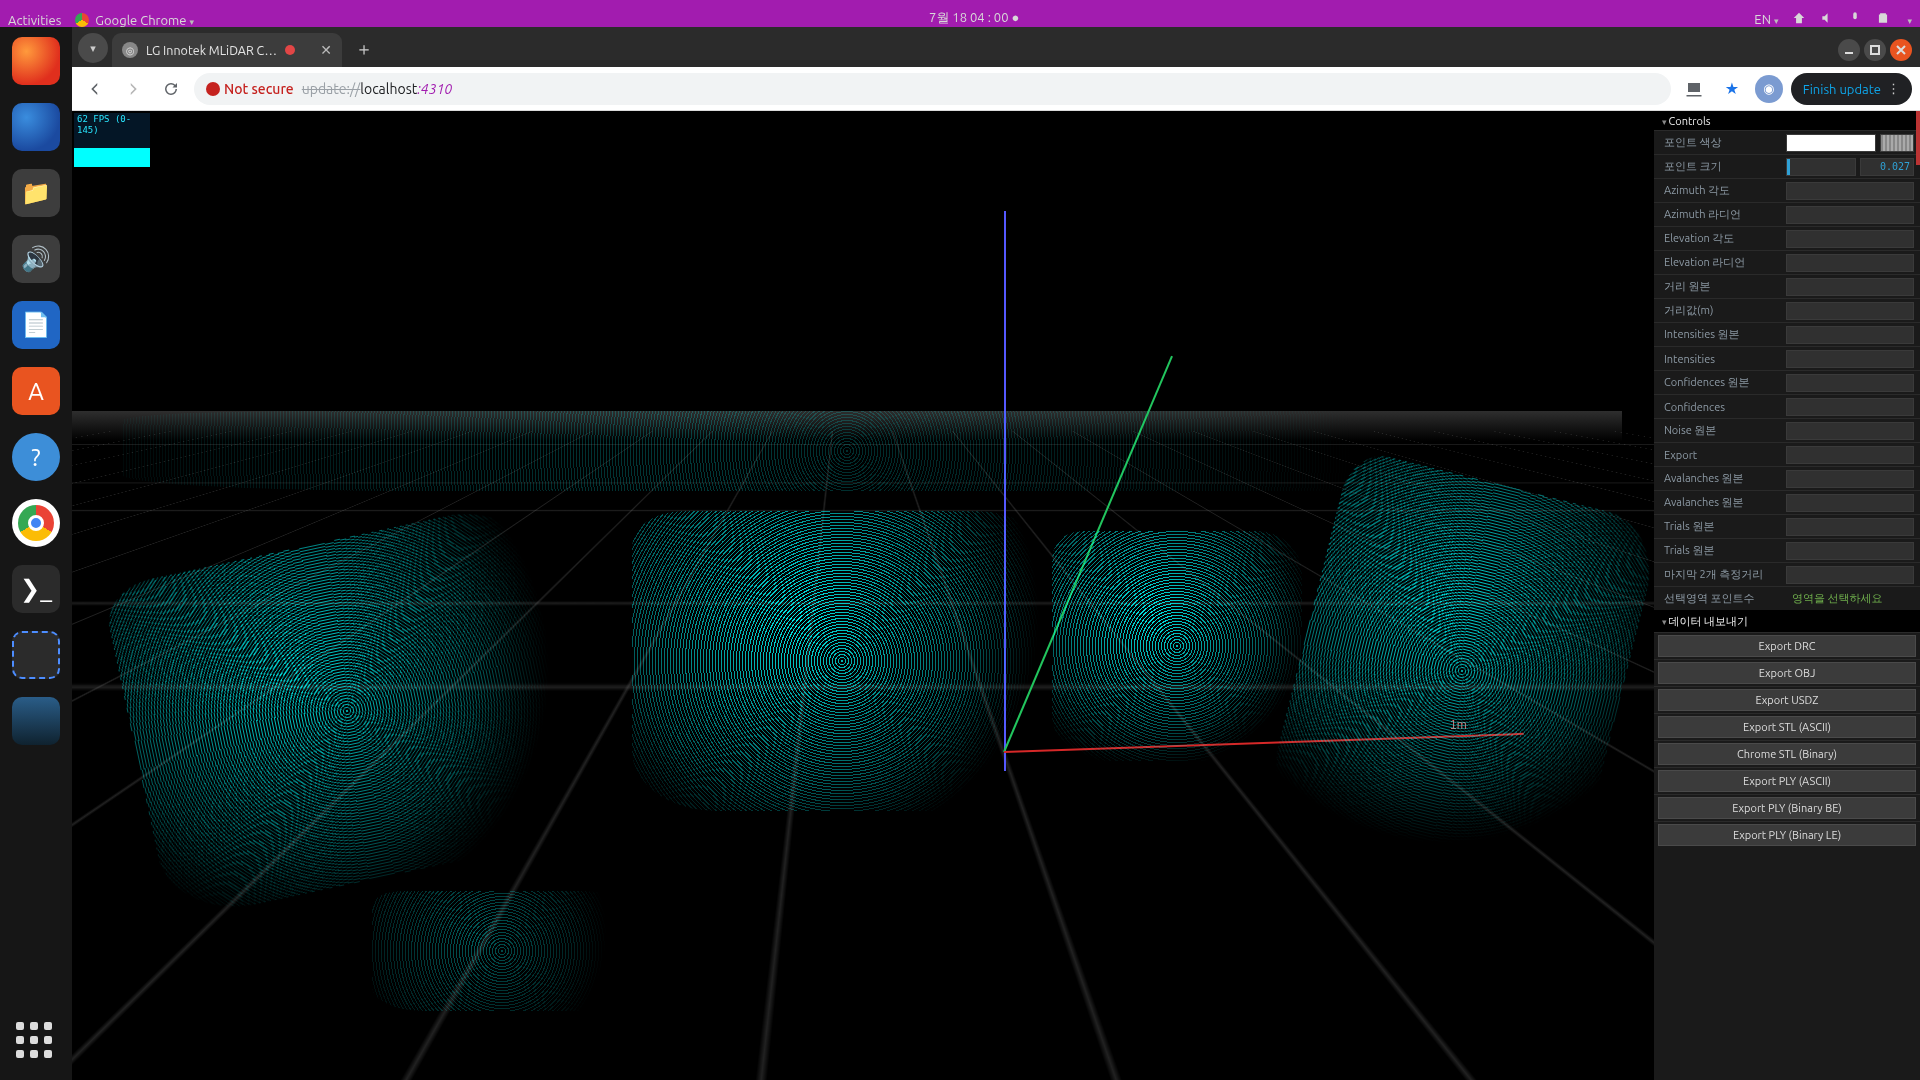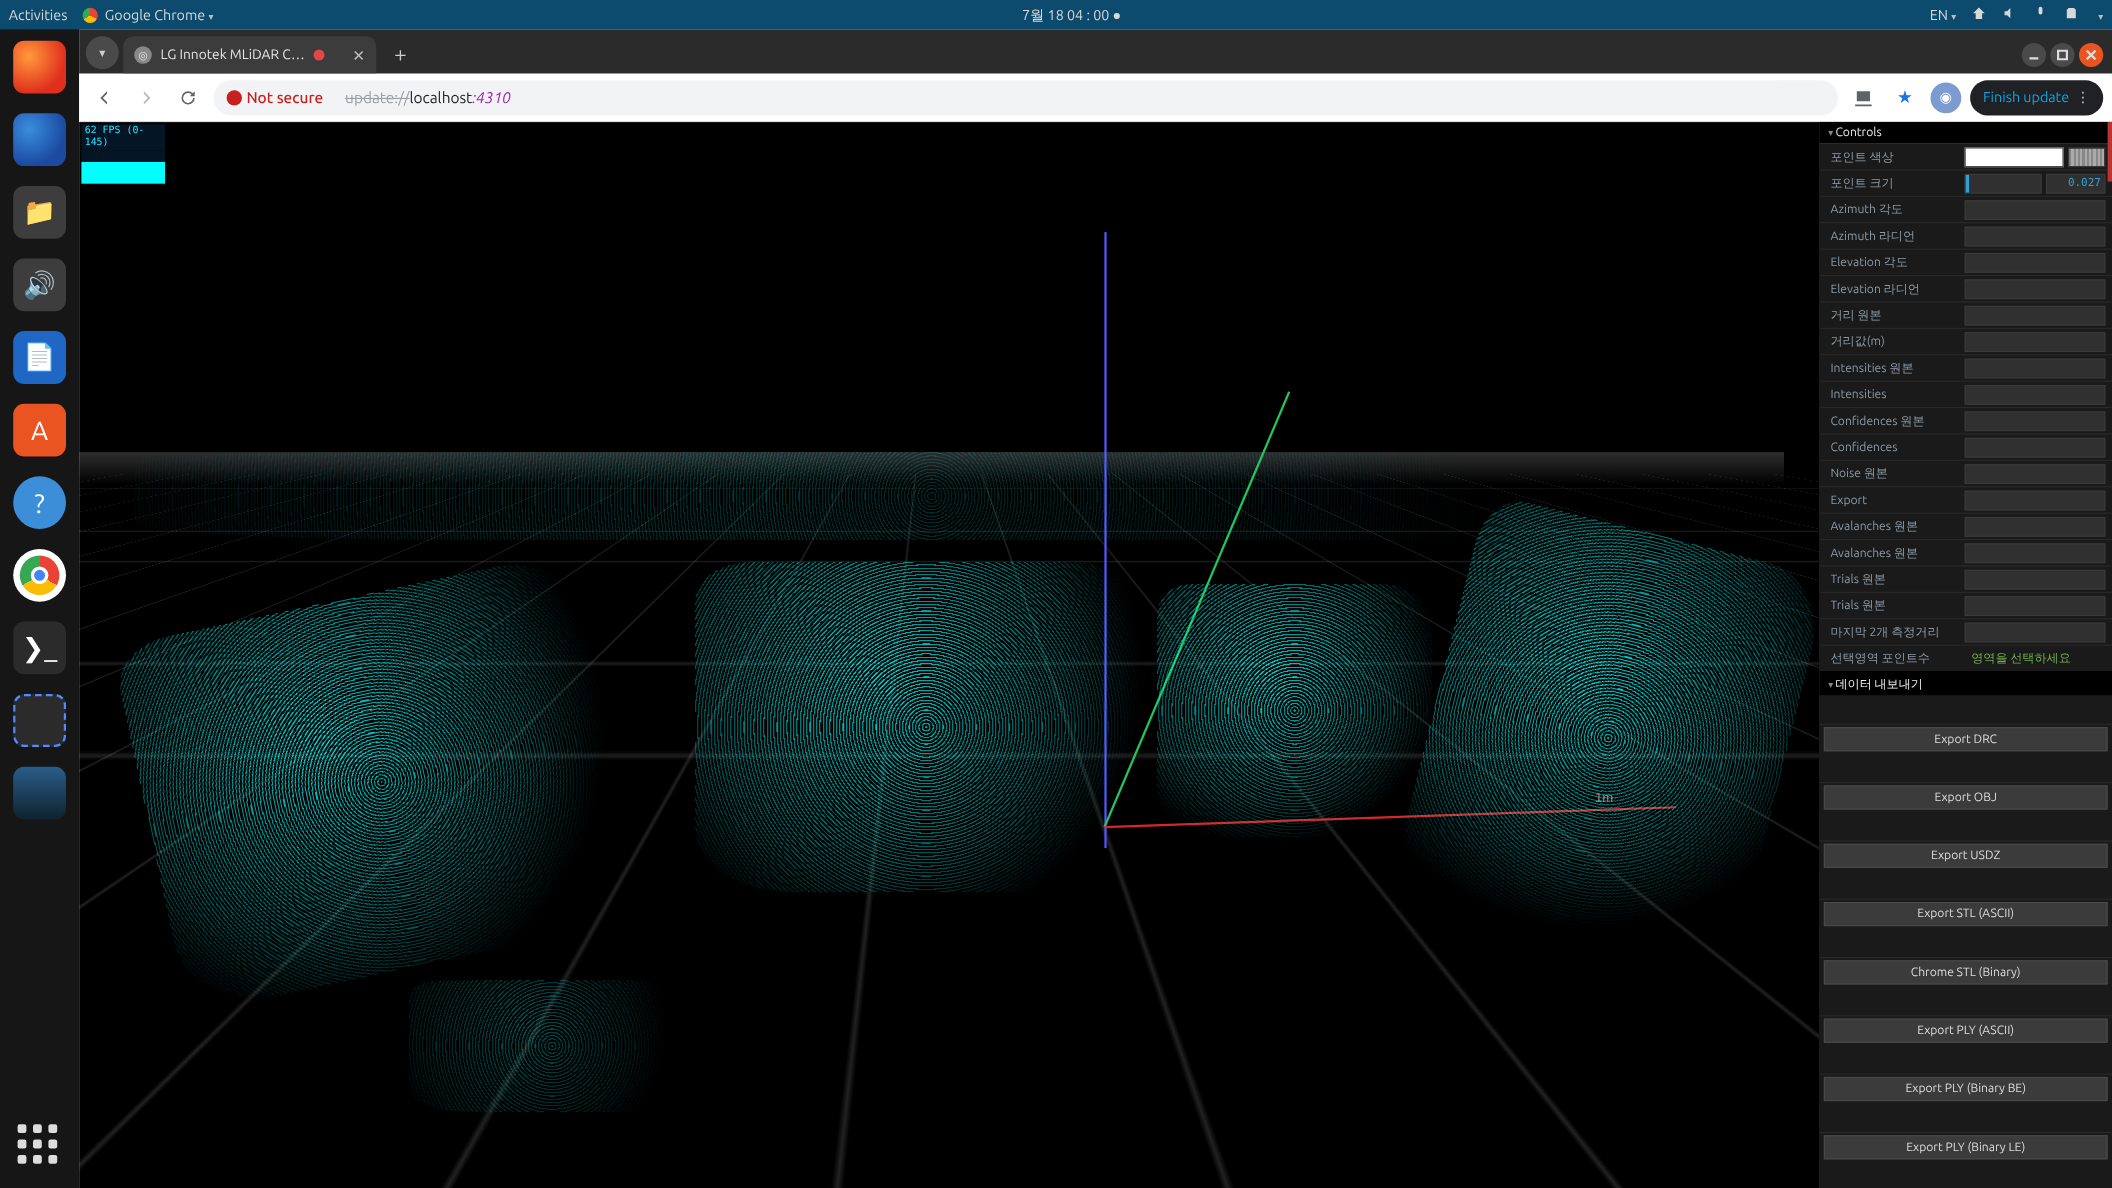--- a/index.html
+++ b/index.html
@@ -1,21 +1,21 @@
 <!DOCTYPE html>
 <html><head>
 <meta charset="utf-8">
 <style>
 * { margin:0; padding:0; box-sizing:border-box; font-family:"Ubuntu","Noto Sans",sans-serif; }
 html,body { width:1920px; height:1080px; overflow:hidden; background:#000; }
 
 
 #menubar { position:absolute; left:0; top:0; width:100%; height:27px;
-  background:#0c4a6e; color:#d8d8d8; font-size:13px;
-  display:flex; align-items:center; padding:0 8px; }
+  background:#a21caf; color:#d8d8d8; font-size:13px;
+  display:flex; align-items:flex-end; padding:0 8px; }
 #menubar .mb-left, #menubar .mb-right { display:flex; align-items:center; gap:14px; }
 #menubar .mb-center { flex:1; text-align:center; }
 #menubar .chrome-mini { display:flex; align-items:center; gap:6px; }
 #menubar .tri::after { content:"▾"; font-size:9px; margin-left:3px; color:#bbb; }
 #menubar svg { width:14px; height:14px; fill:#d8d8d8; }
 
 
 #dock { position:absolute; left:0; top:27px; bottom:0; width:72px;
   background:rgba(24,24,24,.92); display:flex; flex-direction:column;
   align-items:center; padding-top:10px; gap:18px; }
@@ -69,21 +69,21 @@
 .win-ctrls svg { width:10px; height:10px; stroke:#ddd; stroke-width:2; fill:none; }
 
 
 #omnirow { height:44px; background:#fff; border-bottom:1px solid #dadada;
   display:flex; align-items:center; padding:0 8px; gap:8px; }
 .nav-btn { width:30px; height:30px; display:flex; align-items:center;
   justify-content:center; color:#5f6368; cursor:pointer; border-radius:50%; }
 .nav-btn.disabled { color:#b7b7b7; cursor:default; }
 .nav-btn svg { width:18px; height:18px; fill:currentColor; }
 #omnibox { flex:1; height:32px; background:#f1f3f4; border-radius:16px;
-  display:flex; align-items:center; padding:0 12px; gap:20px;
+  display:flex; align-items:center; padding:0 12px; gap:8px;
   font-size:14px; color:#202124;text-align:center; }
 #omnibox .ns { color:#c5221f; font-weight:500; display:flex; align-items:center; gap:4px; }
 #omnibox .ns::before { content:""; width:14px; height:14px; border-radius:50%;
   background:#c5221f; display:inline-block; }
 #omnibox .proto { color:#9aa0a6; text-decoration:line-through; }
 #omnibox .host  { color:#202124; }
 #omnibox .port  { color:#a21caf;font-style:italic; }
 .omni-act { width:30px; height:30px; display:flex; align-items:center;
   justify-content:center; cursor:pointer; color:#5f6368; }
 .omni-act.star { color:#1a73e8; }
@@ -143,21 +143,21 @@
 #panel .row .val { flex:1; height:18px; background:#303030;
   border:1px solid #3a3a3a; }
 #panel .row.slider .track { flex:1; height:18px; background:#303030;
   border:1px solid #3a3a3a; position:relative; margin-right:4px; }
 #panel .row.slider .track .fill { position:absolute; left:0; top:0; bottom:0;
   background:#2fa1d6; }
 #panel .row.slider .num { width:54px; height:18px; background:#303030;
   border:1px solid #3a3a3a; color:#2fa1d6; font:10px/16px monospace;
   text-align:right; padding-right:3px; }
 #panel .row .hint { flex:1; color:#6fae4c; padding-left:6px; font-style:normal; }
-#panel .btnrow { padding:2px 4px; border-top:1px solid #2a2a2a;margin-top:26px; }
+#panel .btnrow { padding:2px 4px; border-top:1px solid #2a2a2a; }
 #panel .btnrow button { width:100%; height:22px; background:#3b3b3b;
   border:1px solid #4a4a4a; color:#ddd; font-size:11px; cursor:pointer; }
 #panel .cam { flex:1; min-height:170px; background:#222
   linear-gradient(135deg,#7a6a55 0 40%,#c9b890 40% 55%,#6a5a46 55% 100%);
   background-size:cover; }
 
 
 #sb { position:absolute; right:0; top:0; width:4px; height:54px; background:#b33; }
 
 </style>

